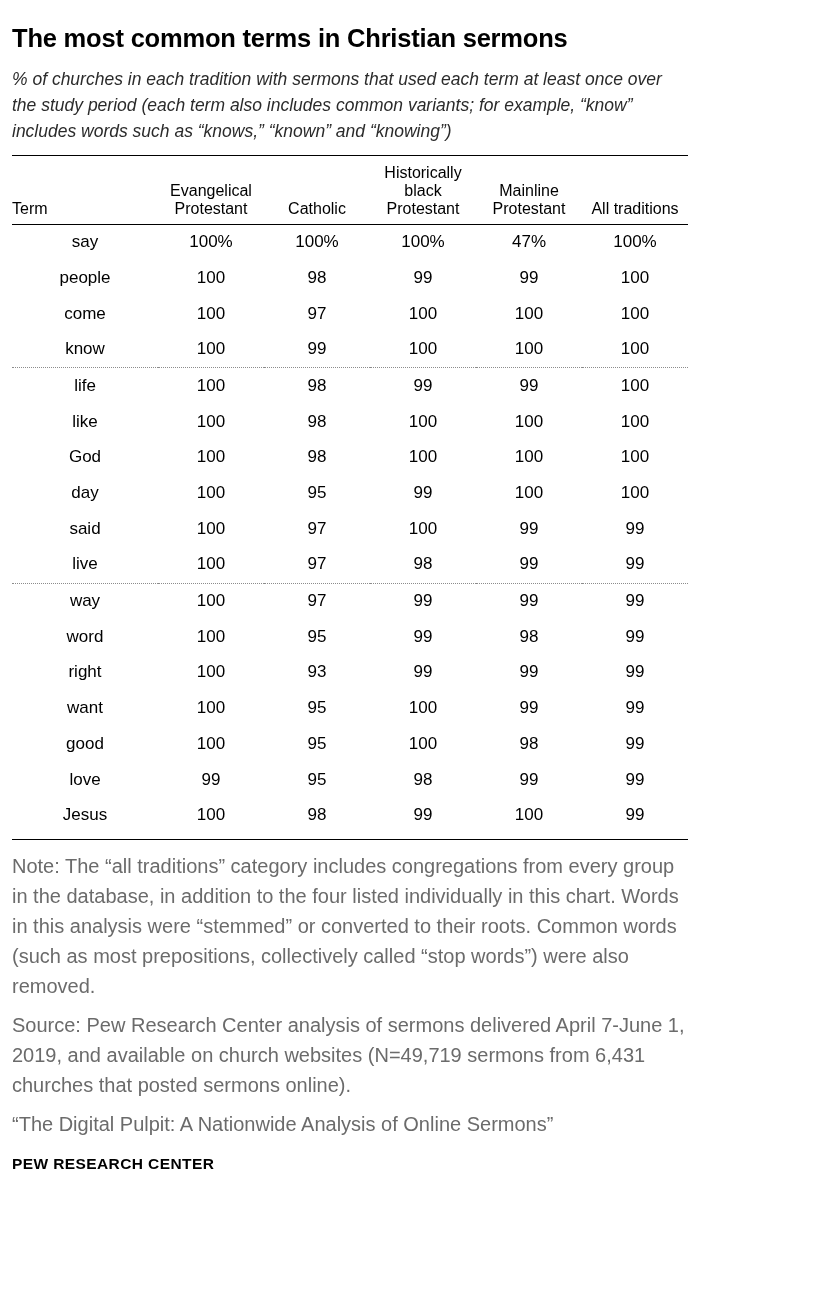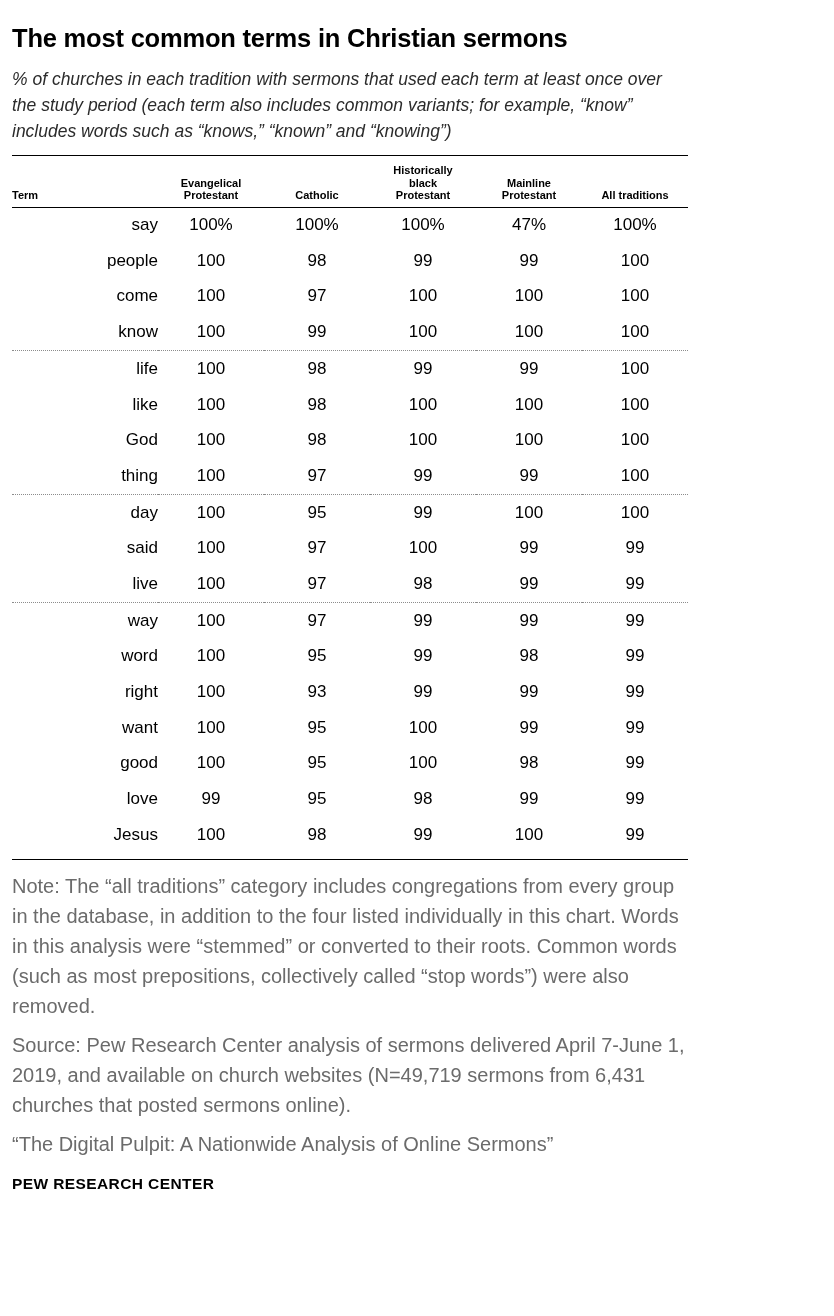--- a/index.html
+++ b/index.html
@@ -43,43 +43,43 @@
   table.data {
     width: 100%;
     border-collapse: collapse;
     table-layout: fixed;
     margin-top: 2px;
   }
   table.data col.c-term { width: 146px; }
   table.data col.c-val  { width: auto; }
 
   table.data thead th {
-    font-size: 11px;
-    font-weight: bold;
+    font-size: 16px;
+    font-weight: normal;
     vertical-align: bottom;
     padding: 6px 0 5px 0;
     line-height: 1.14;
   }
   thead th.th-term {
     text-align: left;
     padding-left: 2px;
   }
   thead th.th-val {
     text-align: center;
   }
   thead tr.head-row th {
     border-bottom: 1px solid #000;
   }
   table.data tbody td {
     font-size: 17px;
     padding: 8.5px 0 8.5px 0;
     line-height: 1.1;
   }
   tbody td.td-term {
-    text-align: right;
+    text-align: center;
     padding-left: 2px;
   }
   tbody td.td-val {
     text-align: center;
   }
   tbody tr.dashed td {
     border-bottom: 1px dotted #8c8c8c;
   }
   .rule-bottom {
     border-top: 1px solid #000;
@@ -199,28 +199,20 @@
           <td class="td-val">100</td>
         </tr>
         <tr>
           <td class="td-term">God</td>
           <td class="td-val">100</td>
           <td class="td-val">98</td>
           <td class="td-val">100</td>
           <td class="td-val">100</td>
           <td class="td-val">100</td>
         </tr>
-        <tr class="dashed">
-          <td class="td-term">thing</td>
-          <td class="td-val">100</td>
-          <td class="td-val">97</td>
-          <td class="td-val">99</td>
-          <td class="td-val">99</td>
-          <td class="td-val">100</td>
-        </tr>
         <tr>
           <td class="td-term">day</td>
           <td class="td-val">100</td>
           <td class="td-val">95</td>
           <td class="td-val">99</td>
           <td class="td-val">100</td>
           <td class="td-val">100</td>
         </tr>
         <tr>
           <td class="td-term">said</td>

